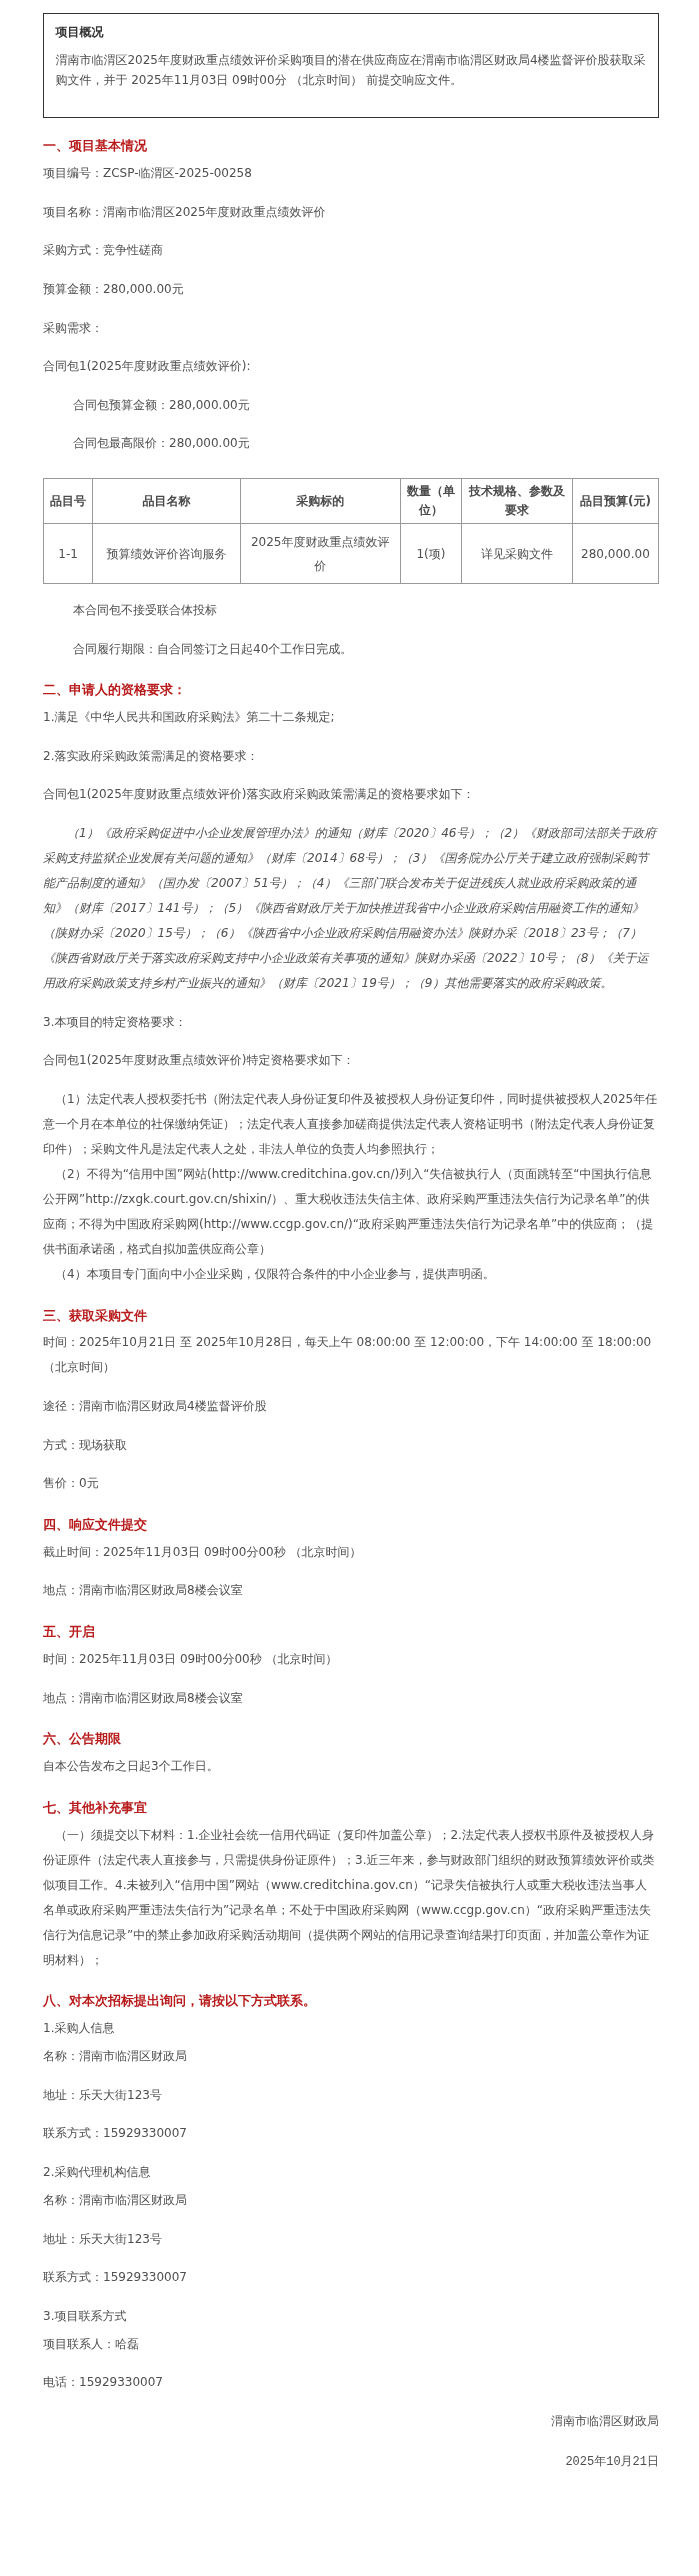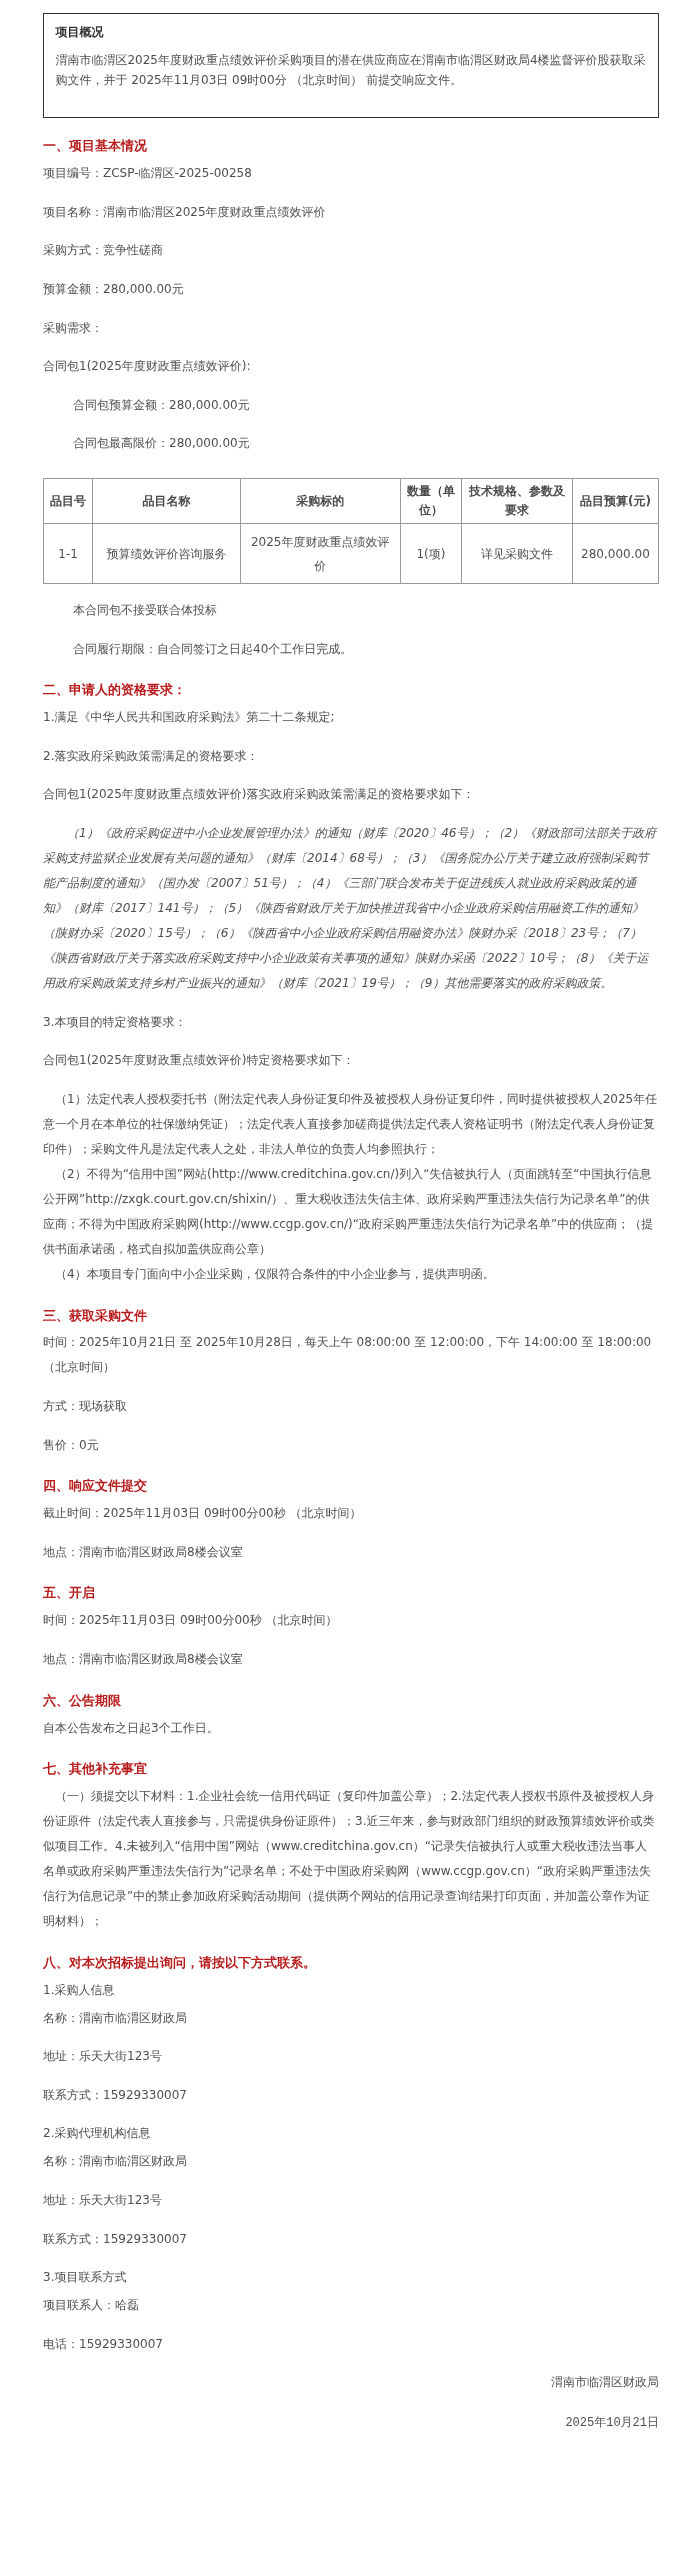--- a/index.html
+++ b/index.html
@@ -153,20 +153,21 @@
   <p class="ln">合同包1(2025年度财政重点绩效评价)特定资格要求如下：</p>
 
   <div class="reqblock">
     <p>（1）法定代表人授权委托书（附法定代表人身份证复印件及被授权人身份证复印件，同时提供被授权人2025年任意一个月在本单位的社保缴纳凭证）；法定代表人直接参加磋商提供法定代表人资格证明书（附法定代表人身份证复印件）；采购文件凡是法定代表人之处，非法人单位的负责人均参照执行；</p>
     <p>（2）不得为“信用中国”网站(http://www.creditchina.gov.cn/)列入“失信被执行人（页面跳转至“中国执行信息公开网”http://zxgk.court.gov.cn/shixin/）、重大税收违法失信主体、政府采购严重违法失信行为记录名单”的供应商；不得为中国政府采购网(http://www.ccgp.gov.cn/)“政府采购严重违法失信行为记录名单”中的供应商；（提供书面承诺函，格式自拟加盖供应商公章）</p>
     <p>（4）本项目专门面向中小企业采购，仅限符合条件的中小企业参与，提供声明函。</p>
   </div>
 
   <h2 class="sec">三、获取采购文件</h2>
   <p class="ln"><span>时间：</span><span>2025年10月21日 至 2025年10月28日，每天上午 08:00:00 至 12:00:00，下午 14:00:00 至 18:00:00 （北京时间）</span></p>
+  <p class="ln"><span>途径：</span><span>渭南市临渭区财政局4楼监督评价股</span></p>
   <p class="ln"><span>方式：</span><span>现场获取</span></p>
   <p class="ln"><span>售价：</span><span>0元</span></p>
 
   <h2 class="sec">四、响应文件提交</h2>
   <p class="ln"><span>截止时间：</span><span>2025年11月03日 09时00分00秒 （北京时间）</span></p>
   <p class="ln"><span>地点：</span><span>渭南市临渭区财政局8楼会议室</span></p>
 
   <h2 class="sec">五、开启</h2>
   <p class="ln"><span>时间：</span><span>2025年11月03日 09时00分00秒 （北京时间）</span></p>
   <p class="ln"><span>地点：</span><span>渭南市临渭区财政局8楼会议室</span></p>

